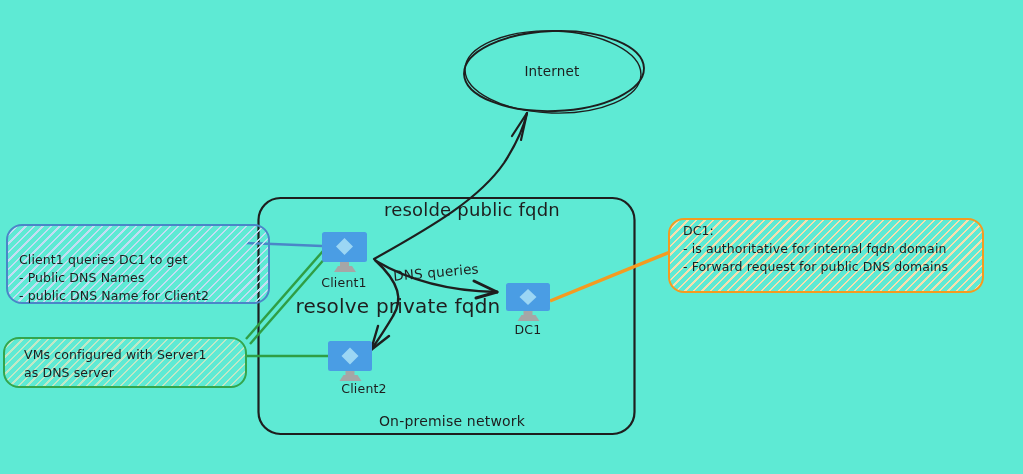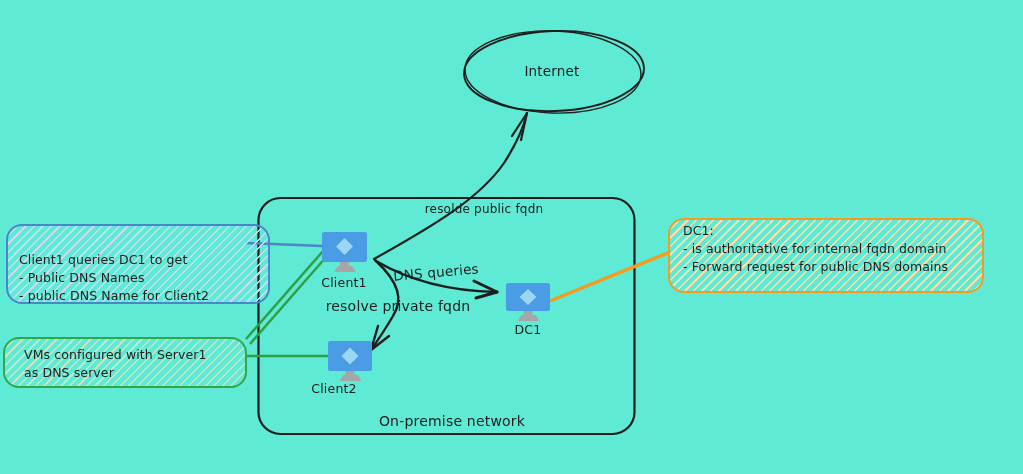--- a/index.html
+++ b/index.html
@@ -95,29 +95,29 @@
     <g>
       <rect x="523.5" y="311" width="9" height="6" fill="#a6a6a6"></rect>
       <polygon points="517.5,321 539.5,321 535.5,315 521.5,315" fill="#a6a6a6"></polygon>
       <rect x="506" y="283" width="44" height="28" rx="2.5" fill="#4a9de4"></rect>
       <polygon points="528,289 536.5,297 528,305 519.5,297" fill="#9bd6f4"></polygon>
     </g>
   </svg>
 
   <span class="lbl" style="left:552px;top:71px;">Internet</span>
 
-  <span class="lbl" style="left:472px;top:209px;font-size:12px;margin-left:12px;">resolde public fqdn</span>
+  <span class="lbl" style="left:472px;top:209px;font-size:18px;">resolde public fqdn</span>
 
   <span class="lbl tilt" style="left:436px;top:272px;">DNS queries</span>
 
-  <span class="lbl" style="left:398px;top:306px;font-size:14px;">resolve private fqdn</span>
+  <span class="lbl" style="left:398px;top:306px;font-size:20px;">resolve private fqdn</span>
 
   <span class="lbl small" style="left:344px;top:282px;">Client1</span>
 
-  <span class="lbl small" style="left:334px;top:388px;">Client2</span>
+  <span class="lbl small" style="left:364px;top:388px;">Client2</span>
 
   <span class="lbl small" style="left:528px;top:329px;">DC1</span>
 
   <span class="lbl" style="left:452px;top:421px;font-size:14px;">On-premise network</span>
 
   <div class="callout blue">
     <div>Client1 queries DC1 to get</div>
     <div>- Public DNS Names</div>
     <div>- public DNS Name for Client2</div>
   </div>

